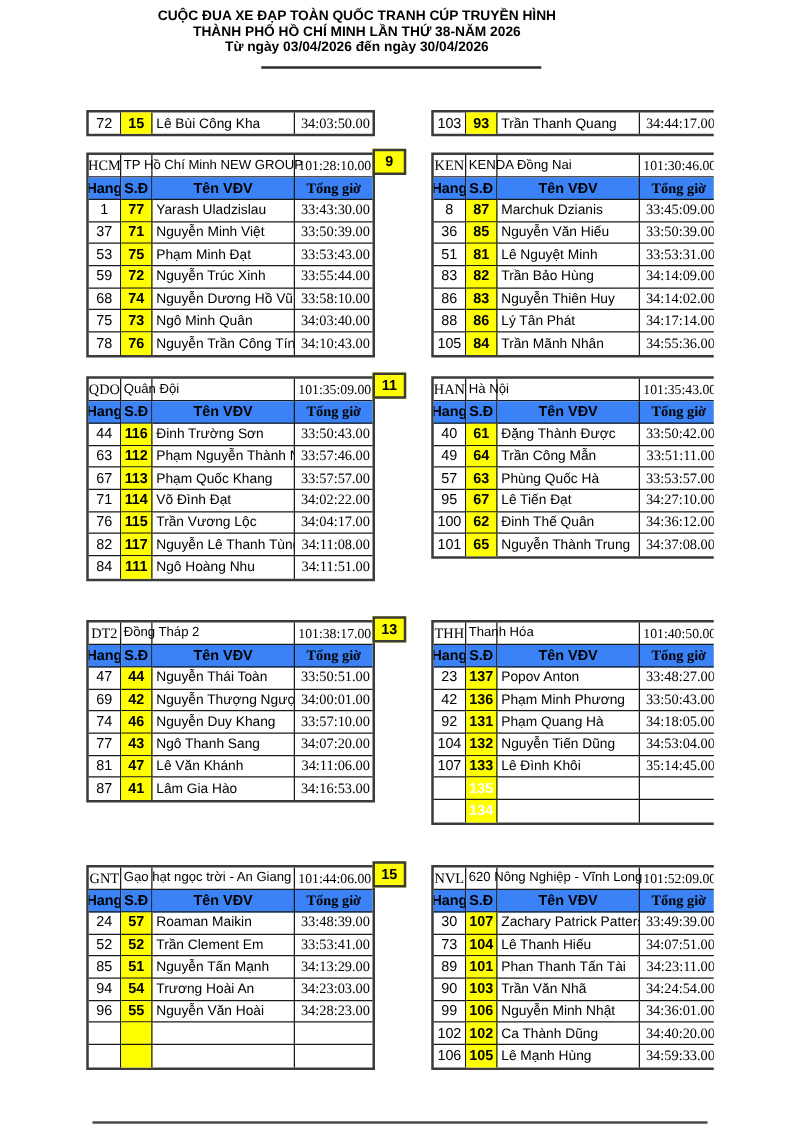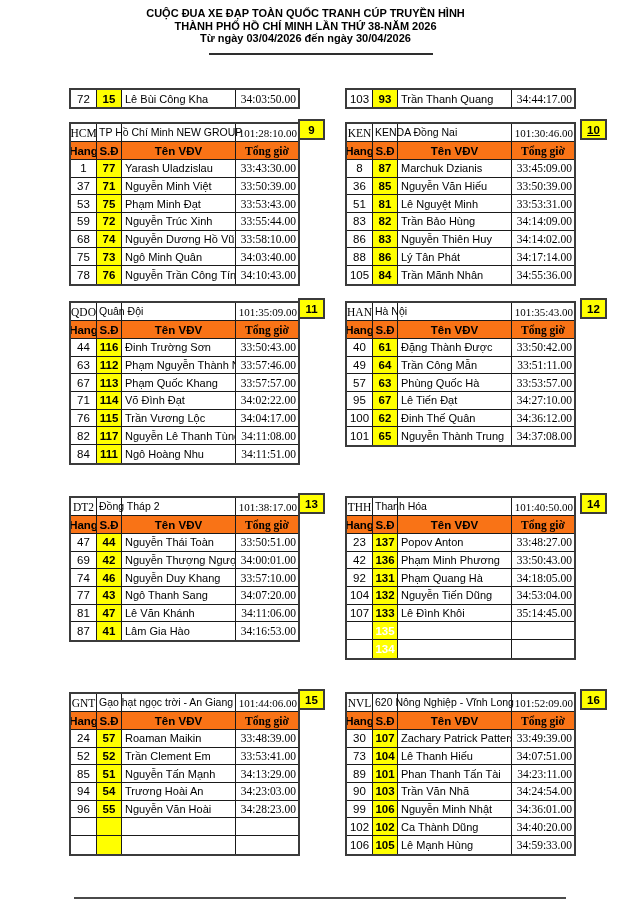--- a/index.html
+++ b/index.html
@@ -1,38 +1,38 @@
 <!DOCTYPE html>
 <html><head>
 <meta charset="utf-8">
 <style>
   html,body{margin:0;padding:0;background:#fff;}
   .page{position:relative;width:571px;height:905px;background:#ffffff;overflow:hidden;
-        font-family:"Liberation Sans","DejaVu Sans",sans-serif;color:#000;padding-left:40px;}
+        font-family:"Liberation Sans","DejaVu Sans",sans-serif;color:#000;}
   .title{position:absolute;top:7px;left:0;right:0;text-align:center;font-weight:bold;
          font-size:11px;line-height:12.5px;letter-spacing:0;}
   .divider{position:absolute;height:2px;background:#2e2e2e;}
   #divider-top{left:209px;top:53px;width:224px;}
   #divider-bottom{left:74px;top:897px;width:492px;background:#4a4a4a;}
 
   .t-wrap{position:absolute;}
   .rtable{border:2px solid #3b3b3b;background:#fff;}
   .row{display:flex;}
   .cell{box-sizing:border-box;border-right:1px solid #1a1a1a;border-bottom:1px solid #1a1a1a;
         display:flex;align-items:center;overflow:hidden;}
   .row .cell:last-child{border-right:none;}
   .row:last-child .cell{border-bottom:none;}
   .c-rank{width:26px;justify-content:center;font-size:11.5px;}
   .c-bib{width:25px;justify-content:center;font-size:11.5px;font-weight:bold;background:#FFFF00;}
   .c-name{width:114px;padding-left:3px;font-size:11px;white-space:nowrap;}
   .c-time{width:62px;justify-content:flex-end;padding-right:2px;
           font-family:"Liberation Serif","DejaVu Serif",serif;font-size:11.5px;}
   .row-data .cell{height:17.7px;}
   .row-team .cell,.row-head .cell{height:18px;}
-  .row-head .cell{background:#f97316;font-weight:bold;justify-content:center;padding:0;font-size:11.5px;}
+  .row-head .cell{background:#3b82f6;font-weight:bold;justify-content:center;padding:0;font-size:11.5px;}
   .row-head .c-time{font-family:"Liberation Serif","DejaVu Serif",serif;}
   .c-code{width:26px;justify-content:center;font-family:"Liberation Serif","DejaVu Serif",serif;
           font-size:11.5px;}
   .c-teamname{width:25px;display:block;overflow:visible;white-space:nowrap;font-size:10.5px;
               line-height:17px;padding-left:2px;box-sizing:border-box;
               border-right:1px solid #1a1a1a;border-bottom:1px solid #1a1a1a;}
   .c-total{width:62px;justify-content:flex-end;padding-right:1px;
            font-family:"Liberation Serif","DejaVu Serif",serif;font-size:11px;}
   .bib-ghost{color:#ffffff;}
   .badge{position:absolute;top:-3px;width:27px;height:21px;box-sizing:border-box;

